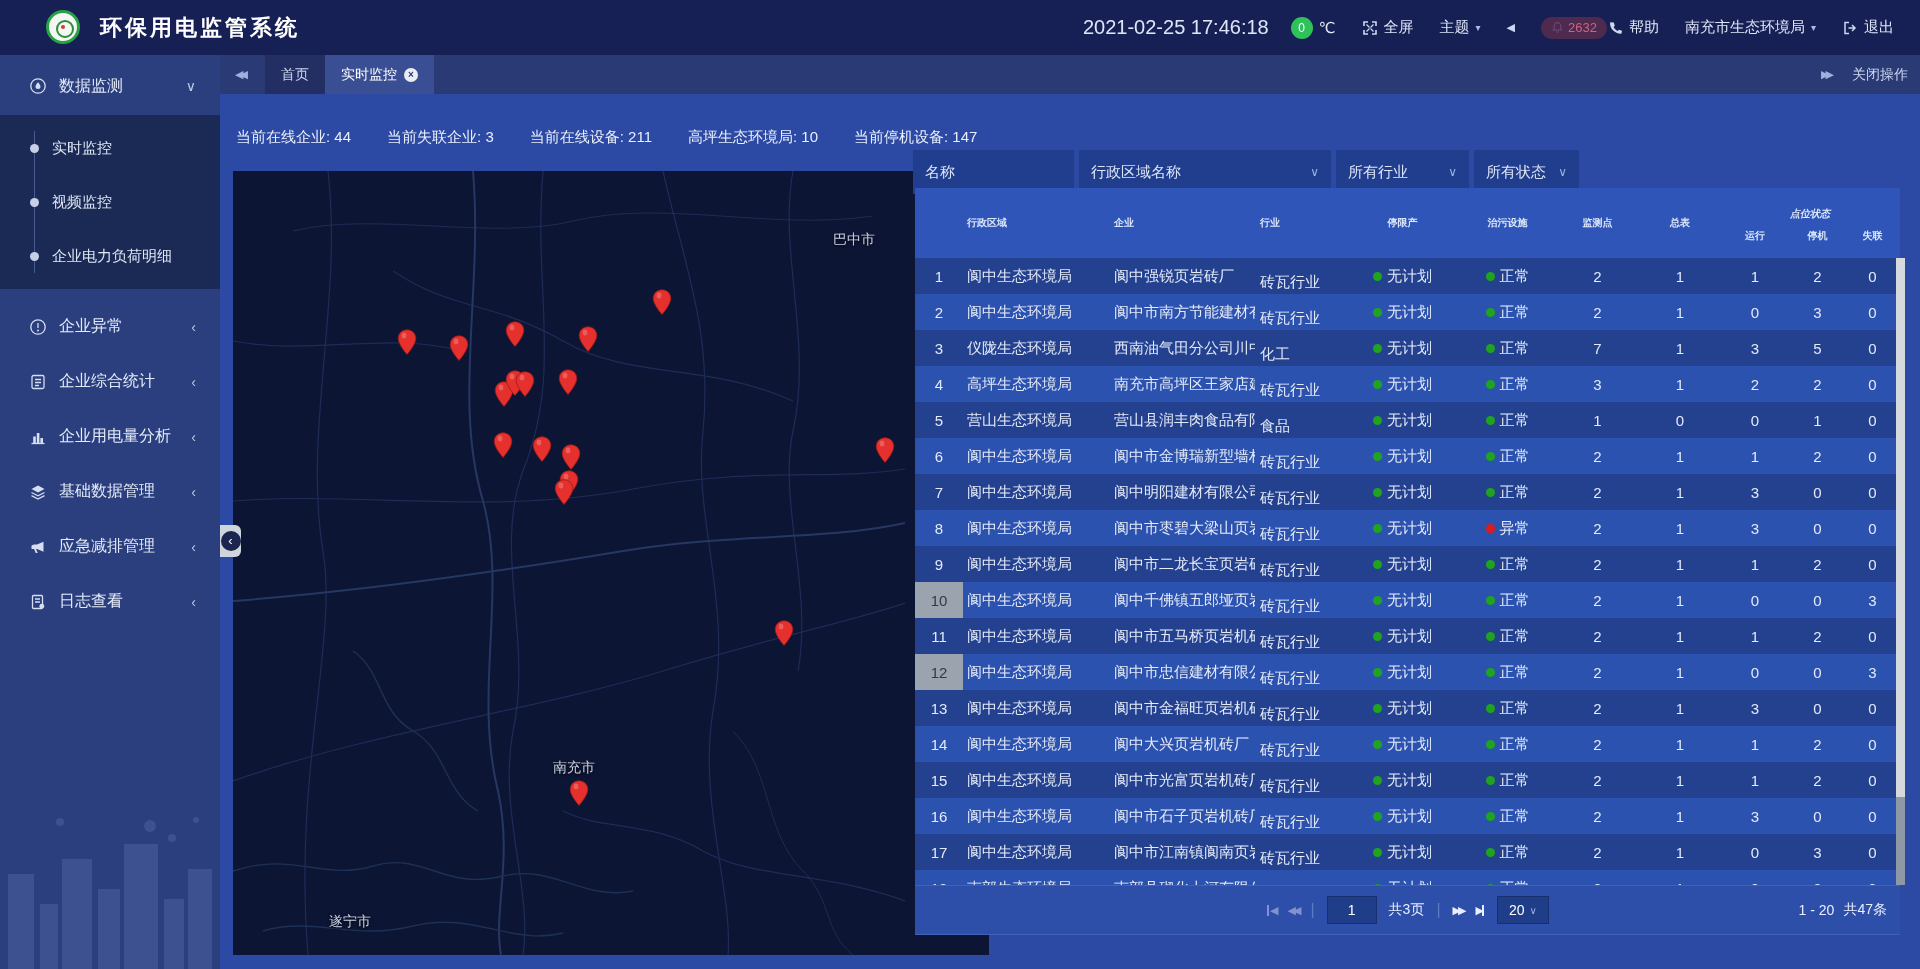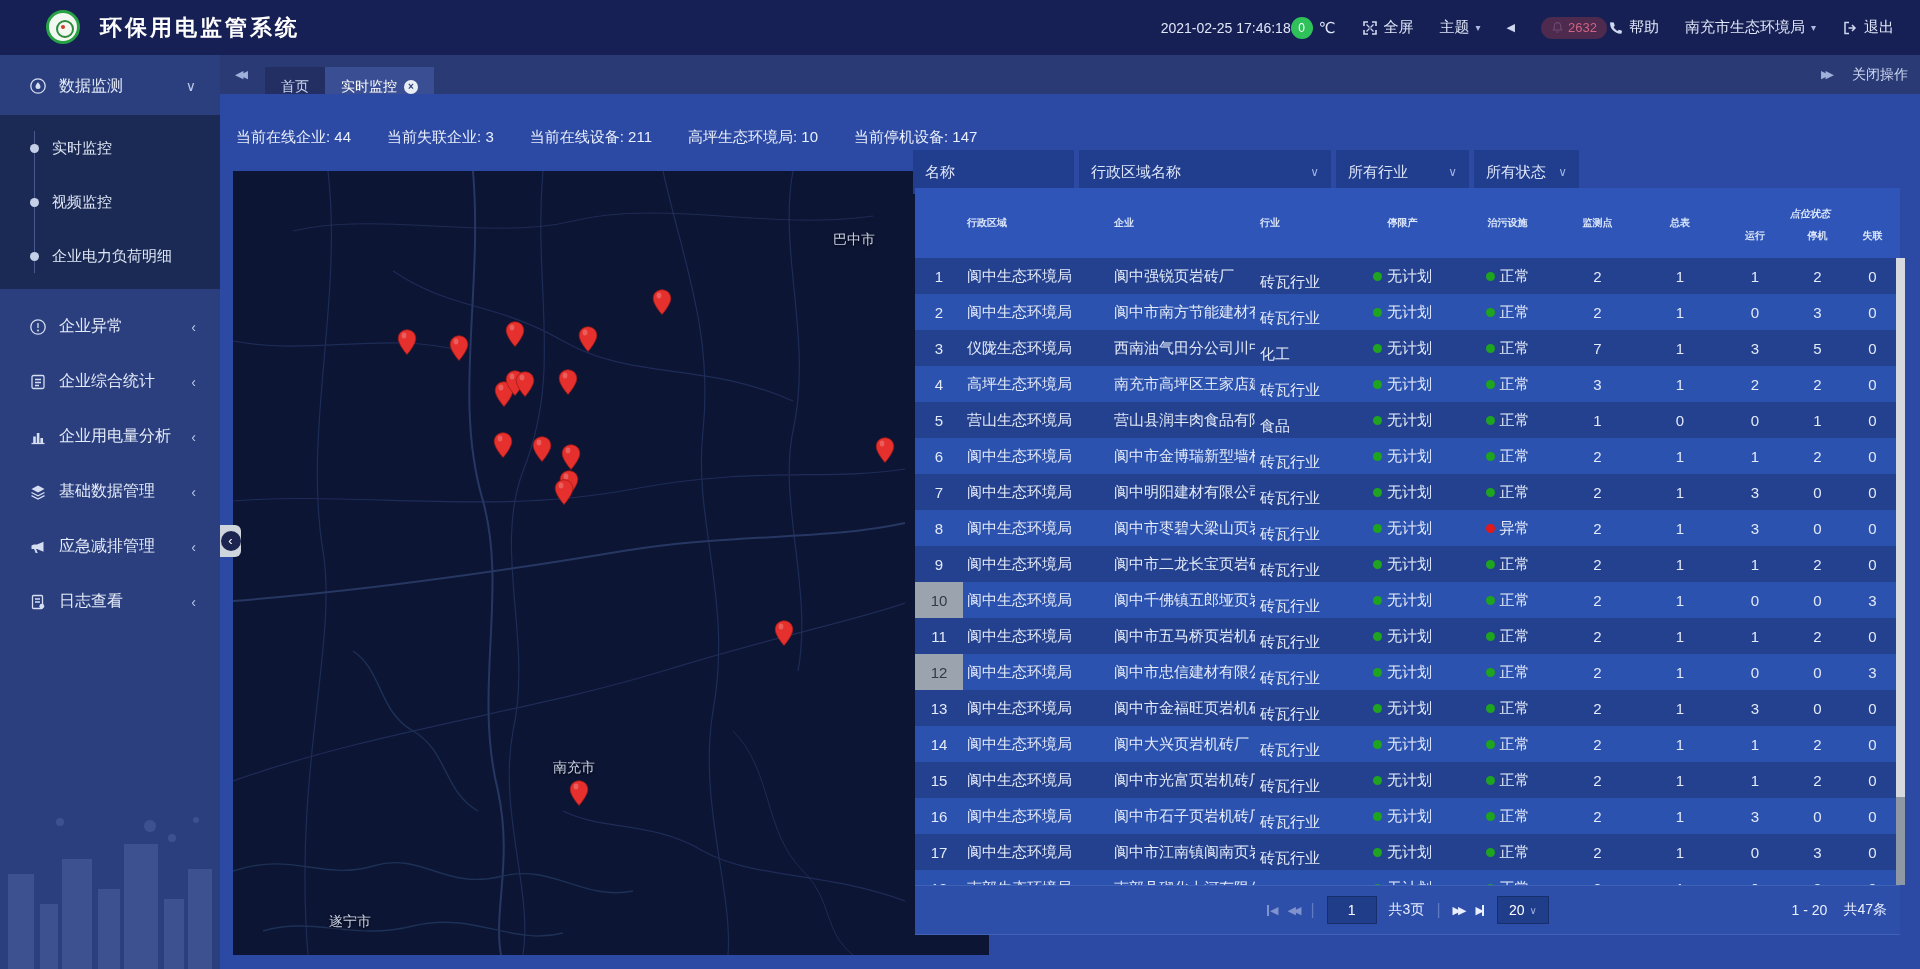--- a/index.html
+++ b/index.html
@@ -8,21 +8,21 @@
   
   .app-header{position:absolute;left:0;top:0;width:1920px;height:55px;background:#172054;z-index:30;}
   .logo{position:absolute;left:46px;top:10px;width:34px;height:34px;border-radius:50%;
         background:#f2f7f2;border:3px solid #27a244;box-sizing:border-box;}
   .logo::before{content:'';position:absolute;left:7px;top:7px;width:14px;height:14px;border-radius:50%;
         border:2px solid #2e8b3d;}
   .logo::after{content:'';position:absolute;left:12px;top:12px;width:4px;height:4px;border-radius:50%;background:#d23c2a;}
   .app-title{position:absolute;left:100px;top:13px;font-size:22px;font-weight:bold;letter-spacing:3px;color:#ffffff;}
   .hdr-right{position:absolute;right:0;top:0;height:55px;display:flex;align-items:center;font-size:15px;color:#dfe6f8;}
   .hdr-item{display:flex;align-items:center;gap:6px;margin-right:26px;white-space:nowrap;}
-  .hdr-time{font-size:14px;}
+  .hdr-time{margin-right:22px;font-size:20px;}
   .temp-badge{width:22px;height:22px;border-radius:50%;background:#2fc25b;color:#fff;font-size:12px;
         display:flex;align-items:center;justify-content:center;}
   .hicon{width:16px;height:16px;display:inline-block;color:#cfd8f0;}
   .hicon svg{width:100%;height:100%;display:block;}
   .caret{font-size:10px;color:#aebadf;}
   .speaker-glyph{font-size:11px;color:#cfd8f0;}
   .notif-pill{display:flex;align-items:center;gap:4px;background:#4d2a4e;border-radius:11px;
         height:22px;padding:0 10px;color:#cc6482;font-size:13px;}
   .notif-pill .hicon{width:13px;height:13px;color:#6e4a74;}
   
@@ -36,21 +36,21 @@
   .submenu::before{content:'';position:absolute;left:34px;top:16px;bottom:16px;width:1px;background:#47598f;}
   .side-sub{height:54px;display:flex;align-items:center;padding-left:52px;position:relative;font-size:15px;color:#dfe6f5;cursor:pointer;}
   .side-sub .bullet{position:absolute;left:30px;width:9px;height:9px;border-radius:50%;background:#c6cfe8;}
   .side-groups{margin-top:10px;}
   .side-groups .side-item{height:55px;}
   .skyline{position:absolute;left:0;bottom:0;width:220px;height:165px;opacity:.18;}
   
   .main{position:absolute;left:220px;top:55px;right:0;bottom:0;}
   .tabbar{position:absolute;left:0;top:0;right:0;height:39px;background:#293a75;}
   .tab-scroll{position:absolute;left:15px;top:0;height:39px;display:flex;align-items:center;color:#9fb0da;font-size:11px;letter-spacing:-4px;cursor:pointer;}
-  .tabs{position:absolute;left:45px;top:12px;height:38px;display:flex;}
+  .tabs{position:absolute;left:45px;top:0;height:38px;display:flex;}
   .tab{height:39px;display:flex;align-items:center;padding:0 16px;font-size:14px;color:#ccd6f0;cursor:pointer;}
   .tab.home{background:#232f62;}
   .tab.active{background:#3a4e94;color:#ffffff;gap:7px;}
   .tab-close{width:14px;height:14px;border-radius:50%;background:#e9edf6;color:#2a3a74;font-size:10px;font-weight:bold;
         display:flex;align-items:center;justify-content:center;line-height:1;}
   .tab-actions{position:absolute;right:12px;top:0;height:39px;display:flex;align-items:center;gap:22px;}
   .tabs-next{color:#9fb0da;font-size:11px;letter-spacing:-4px;cursor:pointer;}
   .close-ops{font-size:14px;color:#ccd6f0;cursor:pointer;}
   .content{position:absolute;left:0;top:39px;right:0;bottom:0;background:#2c49a3;overflow:hidden;}
   
@@ -114,21 +114,21 @@
         justify-content:center;gap:12px;font-size:14px;color:#e9efff;}
   .pg-btn{cursor:pointer;letter-spacing:-3px;font-size:11px;display:flex;align-items:center;}
   .pg-btn.disabled{color:#8193cc;}
   .vbar{display:inline-block;width:2px;height:11px;background:currentColor;margin:0 1px;}
   .pg-sep{color:#5f79c4;font-size:16px;}
   .pg-input{width:48px;height:26px;background:#203d8a;border:1px solid #182f6e;color:#fff;
         display:flex;align-items:center;justify-content:center;font-size:14px;}
   .pg-size{width:50px;height:26px;background:#203d8a;border:1px solid #182f6e;color:#fff;
         display:flex;align-items:center;justify-content:center;gap:5px;font-size:14px;cursor:pointer;}
   .pg-size .sel-caret{font-size:10px;color:#9fb2e2;}
-  .pager-right{position:absolute;right:13px;top:0;height:100%;display:flex;align-items:center;gap:16px;
+  .pager-right{position:absolute;right:13px;top:0;height:100%;display:flex;align-items:center;gap:9px;
         font-size:14px;color:#e9efff;text-align:right;}
 </style>
 </head>
 <body>
 
 <div class="app-header">
   <div class="logo"></div>
   <div class="app-title">环保用电监管系统</div>
   <div class="hdr-right">
     <span class="hdr-time">2021-02-25 17:46:18</span>

